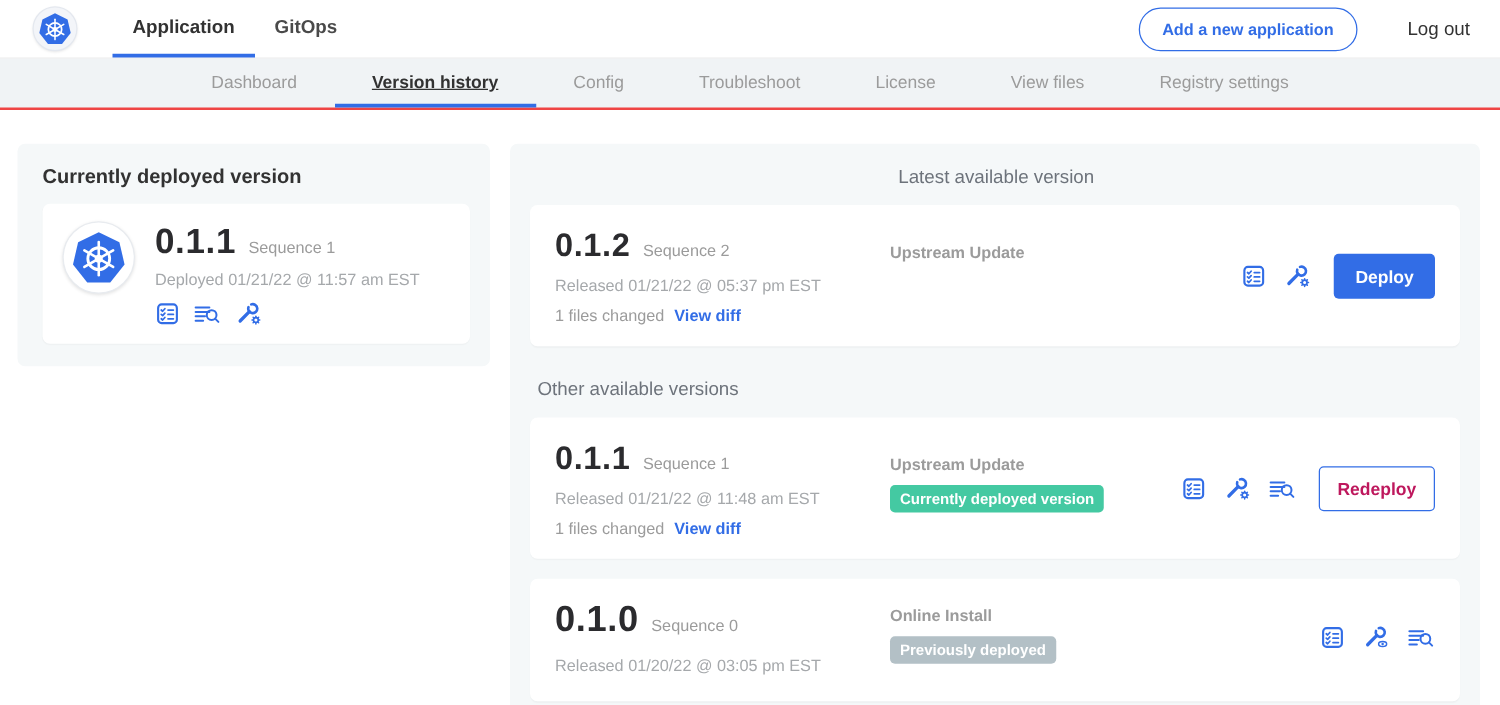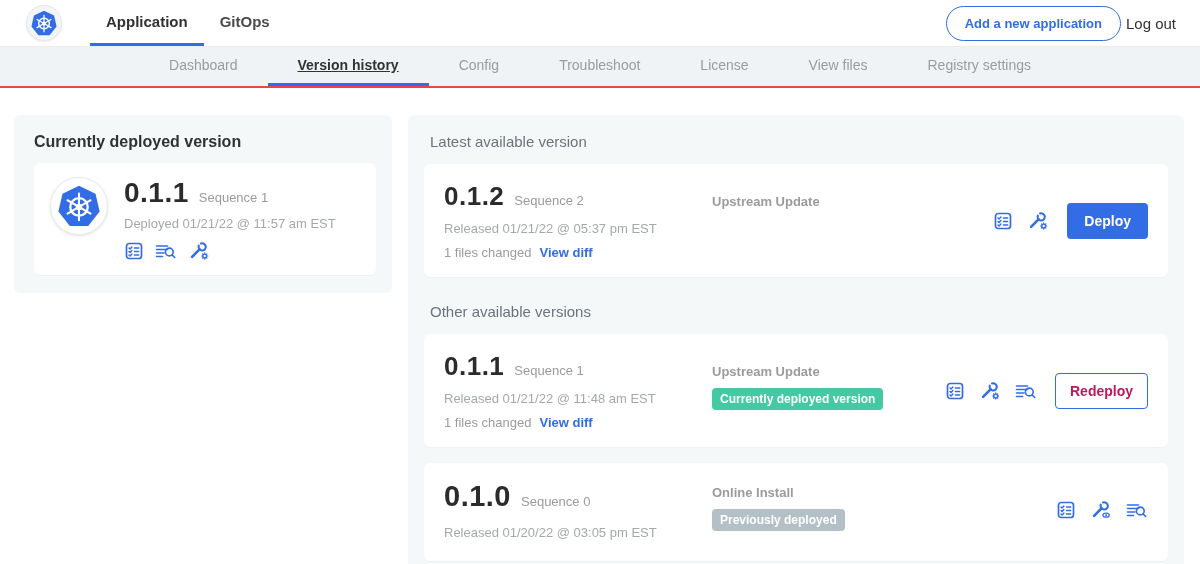--- a/index.html
+++ b/index.html
@@ -10,21 +10,21 @@
   .topnav { height:47px; display:flex; align-items:stretch; padding:0 24px 0 26px;
     background:#fff; border-bottom:1px solid #ececec; }
   .brand { align-self:center; width:36px; height:36px; border-radius:50%;
     background:#f3f5f9; border:1px solid #e4e8ef; display:flex; align-items:center;
     justify-content:center; margin-right:28px; box-shadow:0 1px 2px rgba(0,0,0,.08); }
   .brand svg { width:28px; height:28px; }
   .topnav-tabs { display:flex; align-items:stretch; }
   .topnav-tab { display:flex; align-items:center; padding:0 16px; font-size:15px;
     font-weight:700; color:#4a4a4a; text-decoration:none; border-bottom:3px solid transparent; cursor:pointer; }
   .topnav-tab.active { color:#323232; border-bottom-color:#326de6; }
-  .topnav-right { margin-left:auto; display:flex; align-items:center; gap:5px; }
+  .topnav-right { margin-left:auto; display:flex; align-items:center; gap:40px; }
   .pill-btn { background:#fff; border:1px solid #326de6; color:#326de6; font-size:13px;
     font-weight:700; padding:9px 18px; border-radius:18px; cursor:pointer;
     font-family:inherit; }
   .logout { font-size:15px; color:#323232; text-decoration:none; cursor:pointer; }
 
   
   .subnav { height:41px; background:#f0f3f5; border-bottom:2px solid #ef4444;
     display:flex; justify-content:center; }
   .subnav-item { display:flex; align-items:center; padding:0 30px; font-size:14px;
     color:#9b9b9b; text-decoration:none; border-bottom:3px solid transparent; cursor:pointer; }
@@ -47,21 +47,21 @@
   .ver-line { display:flex; align-items:baseline; gap:10px; }
   .ver-big { font-size:28px; font-weight:700; color:#2b2b2e; letter-spacing:.5px; }
   .seq { font-size:13px; color:#9b9b9b; }
   .muted { font-size:13px; color:#a5a8ab; margin-top:7px; }
   .icon-row { display:flex; align-items:center; gap:10px; margin-top:10px; }
   .aicon { color:#326de6; display:inline-flex; cursor:pointer; }
   .aicon svg { width:20px; height:20px; }
   .aicon.wide svg { width:23px; }
 
   
-  .rp-head { display:flex; align-items:center; margin:4px 4px 14px 6px; }
+  .rp-head { display:flex; align-items:center; margin:4px 4px 14px 6px;flex-direction:column; }
   .rp-title { font-size:15px; font-weight:500; color:#6d737b; }
   .rp-actions { margin-left:auto; display:flex; align-items:center; gap:24px; }
   .rp-link { display:flex; align-items:center; gap:7px; font-size:13px; font-weight:700;
     color:#326de6; text-decoration:none; cursor:pointer; }
   .rp-link svg { width:17px; height:17px; }
   .other-title { font-size:15px; font-weight:500; color:#6d737b; margin:26px 4px 14px 6px; }
 
   .vcard { background:#fff; border-radius:6px; padding:17px 20px;
     box-shadow:0 1px 1px rgba(0,0,0,.03); display:grid;
     grid-template-columns:268px 1fr auto; align-items:start; }

